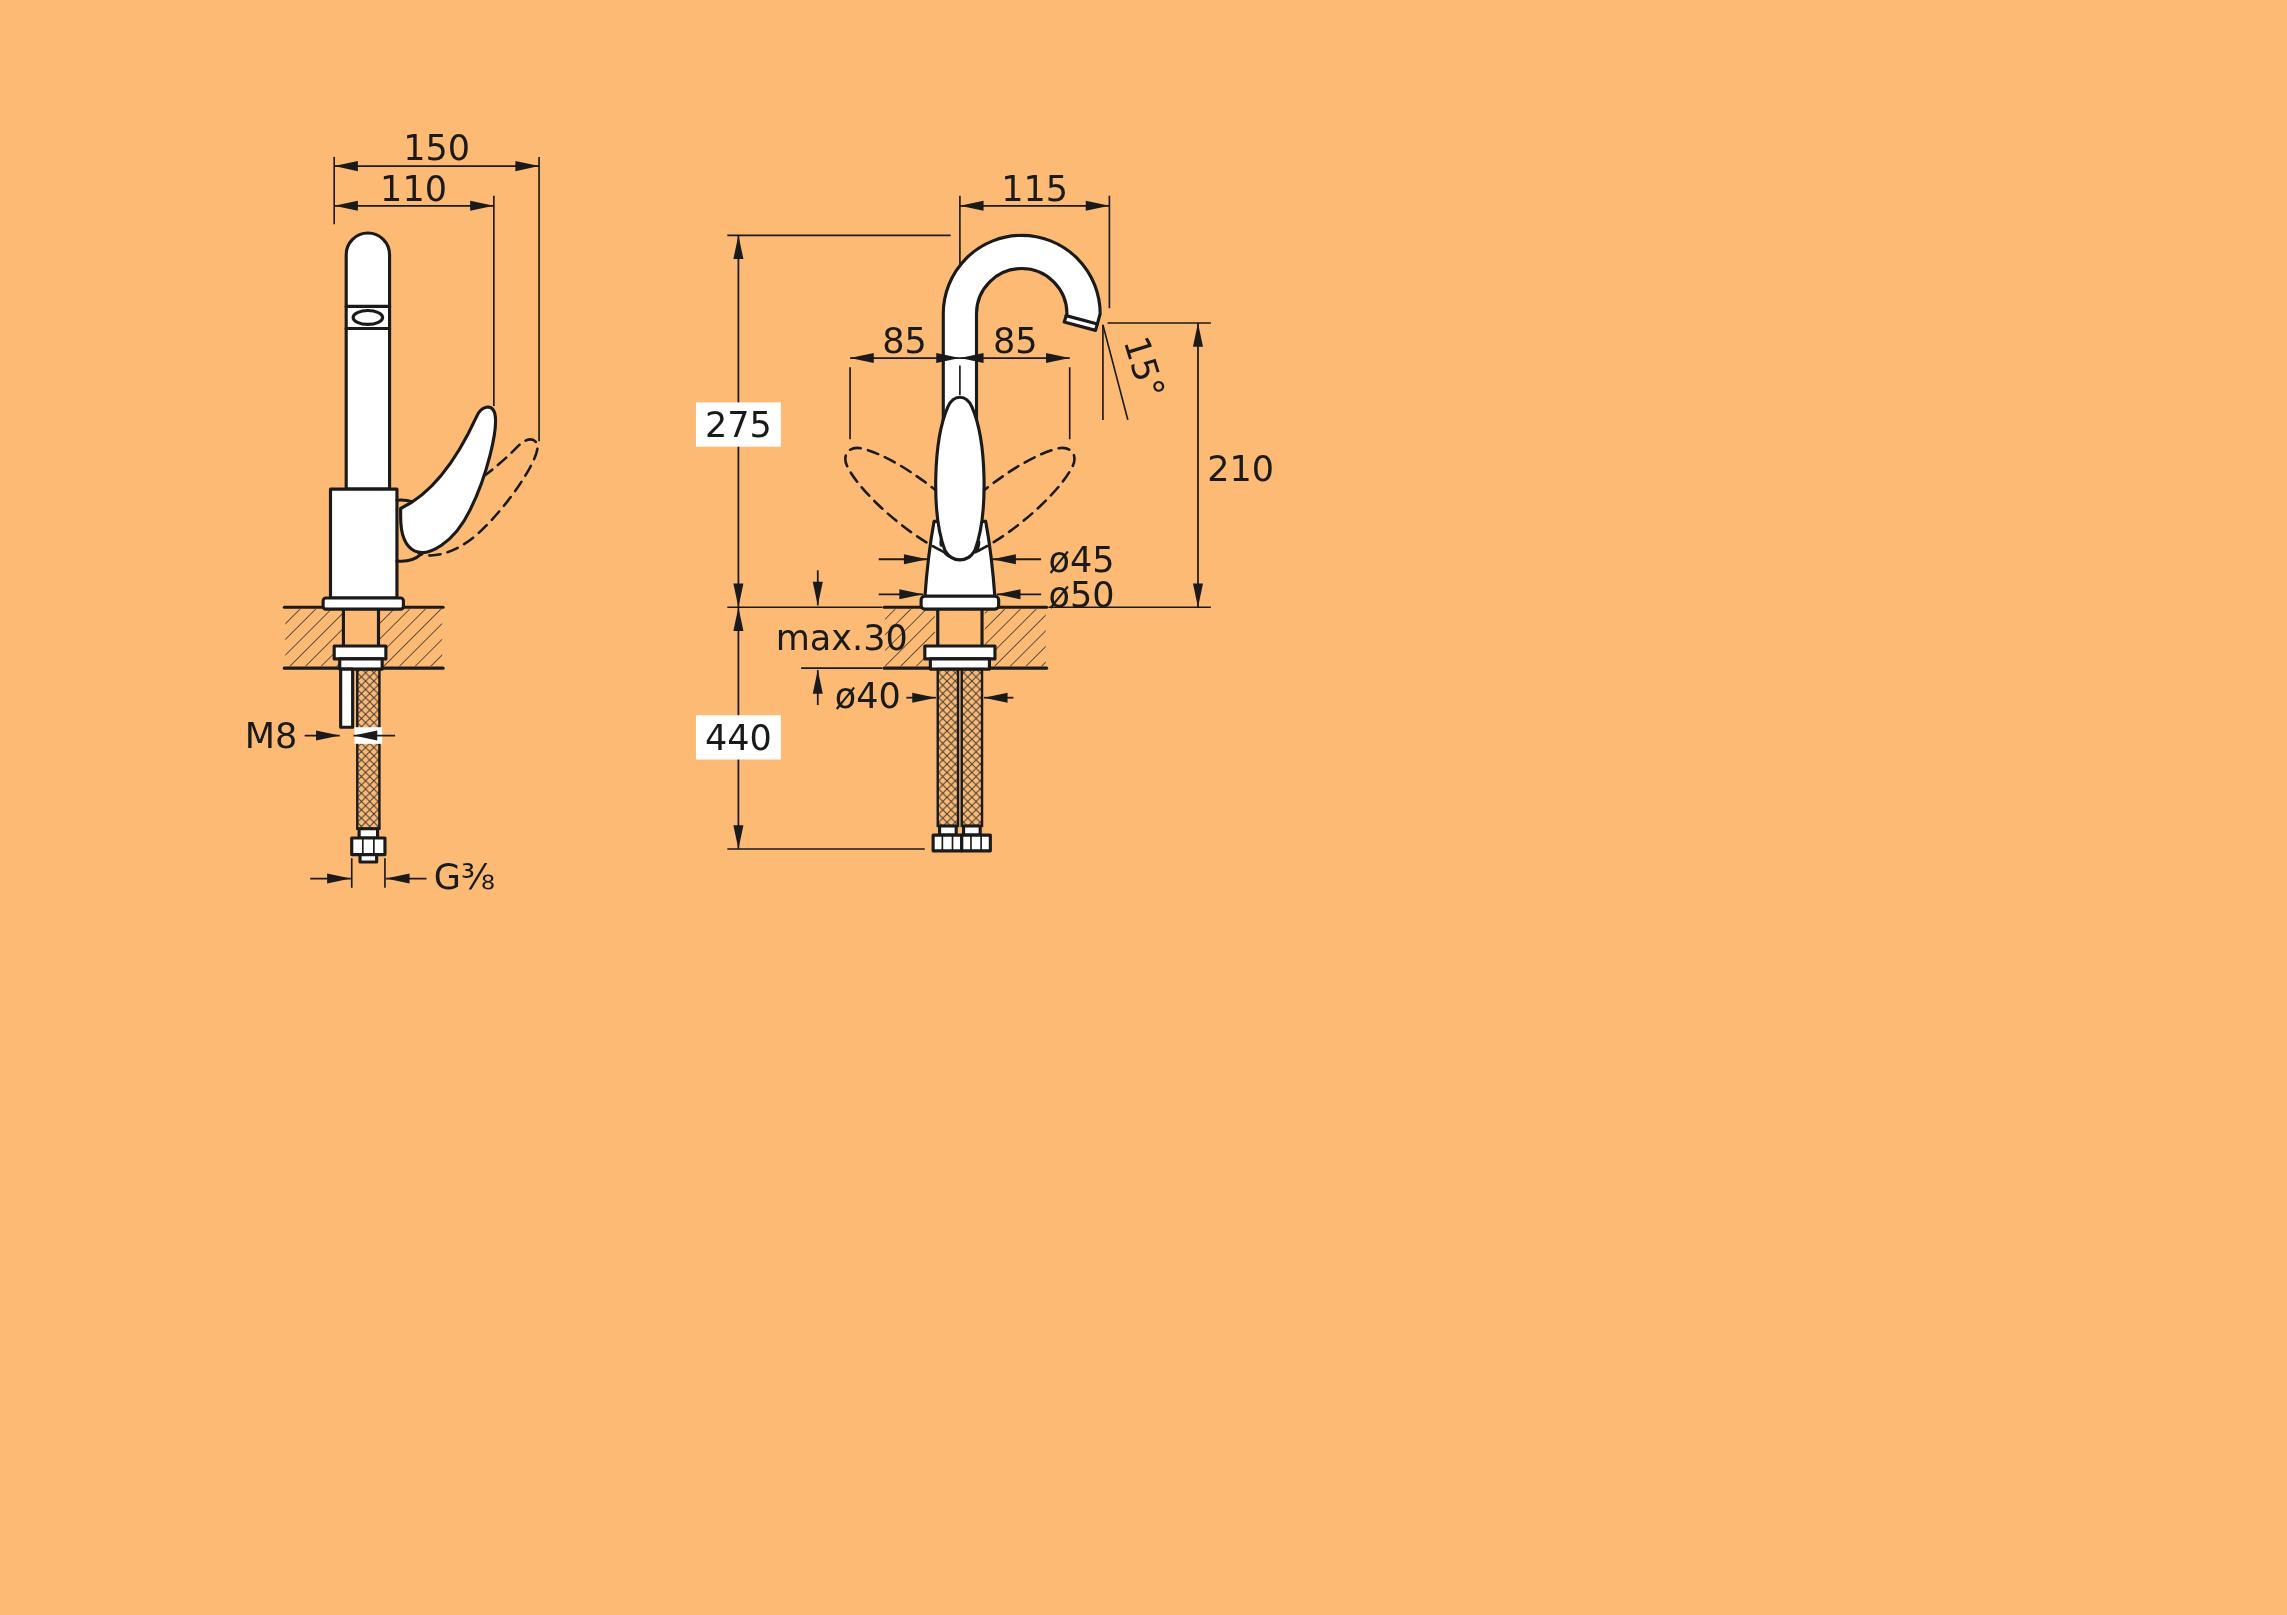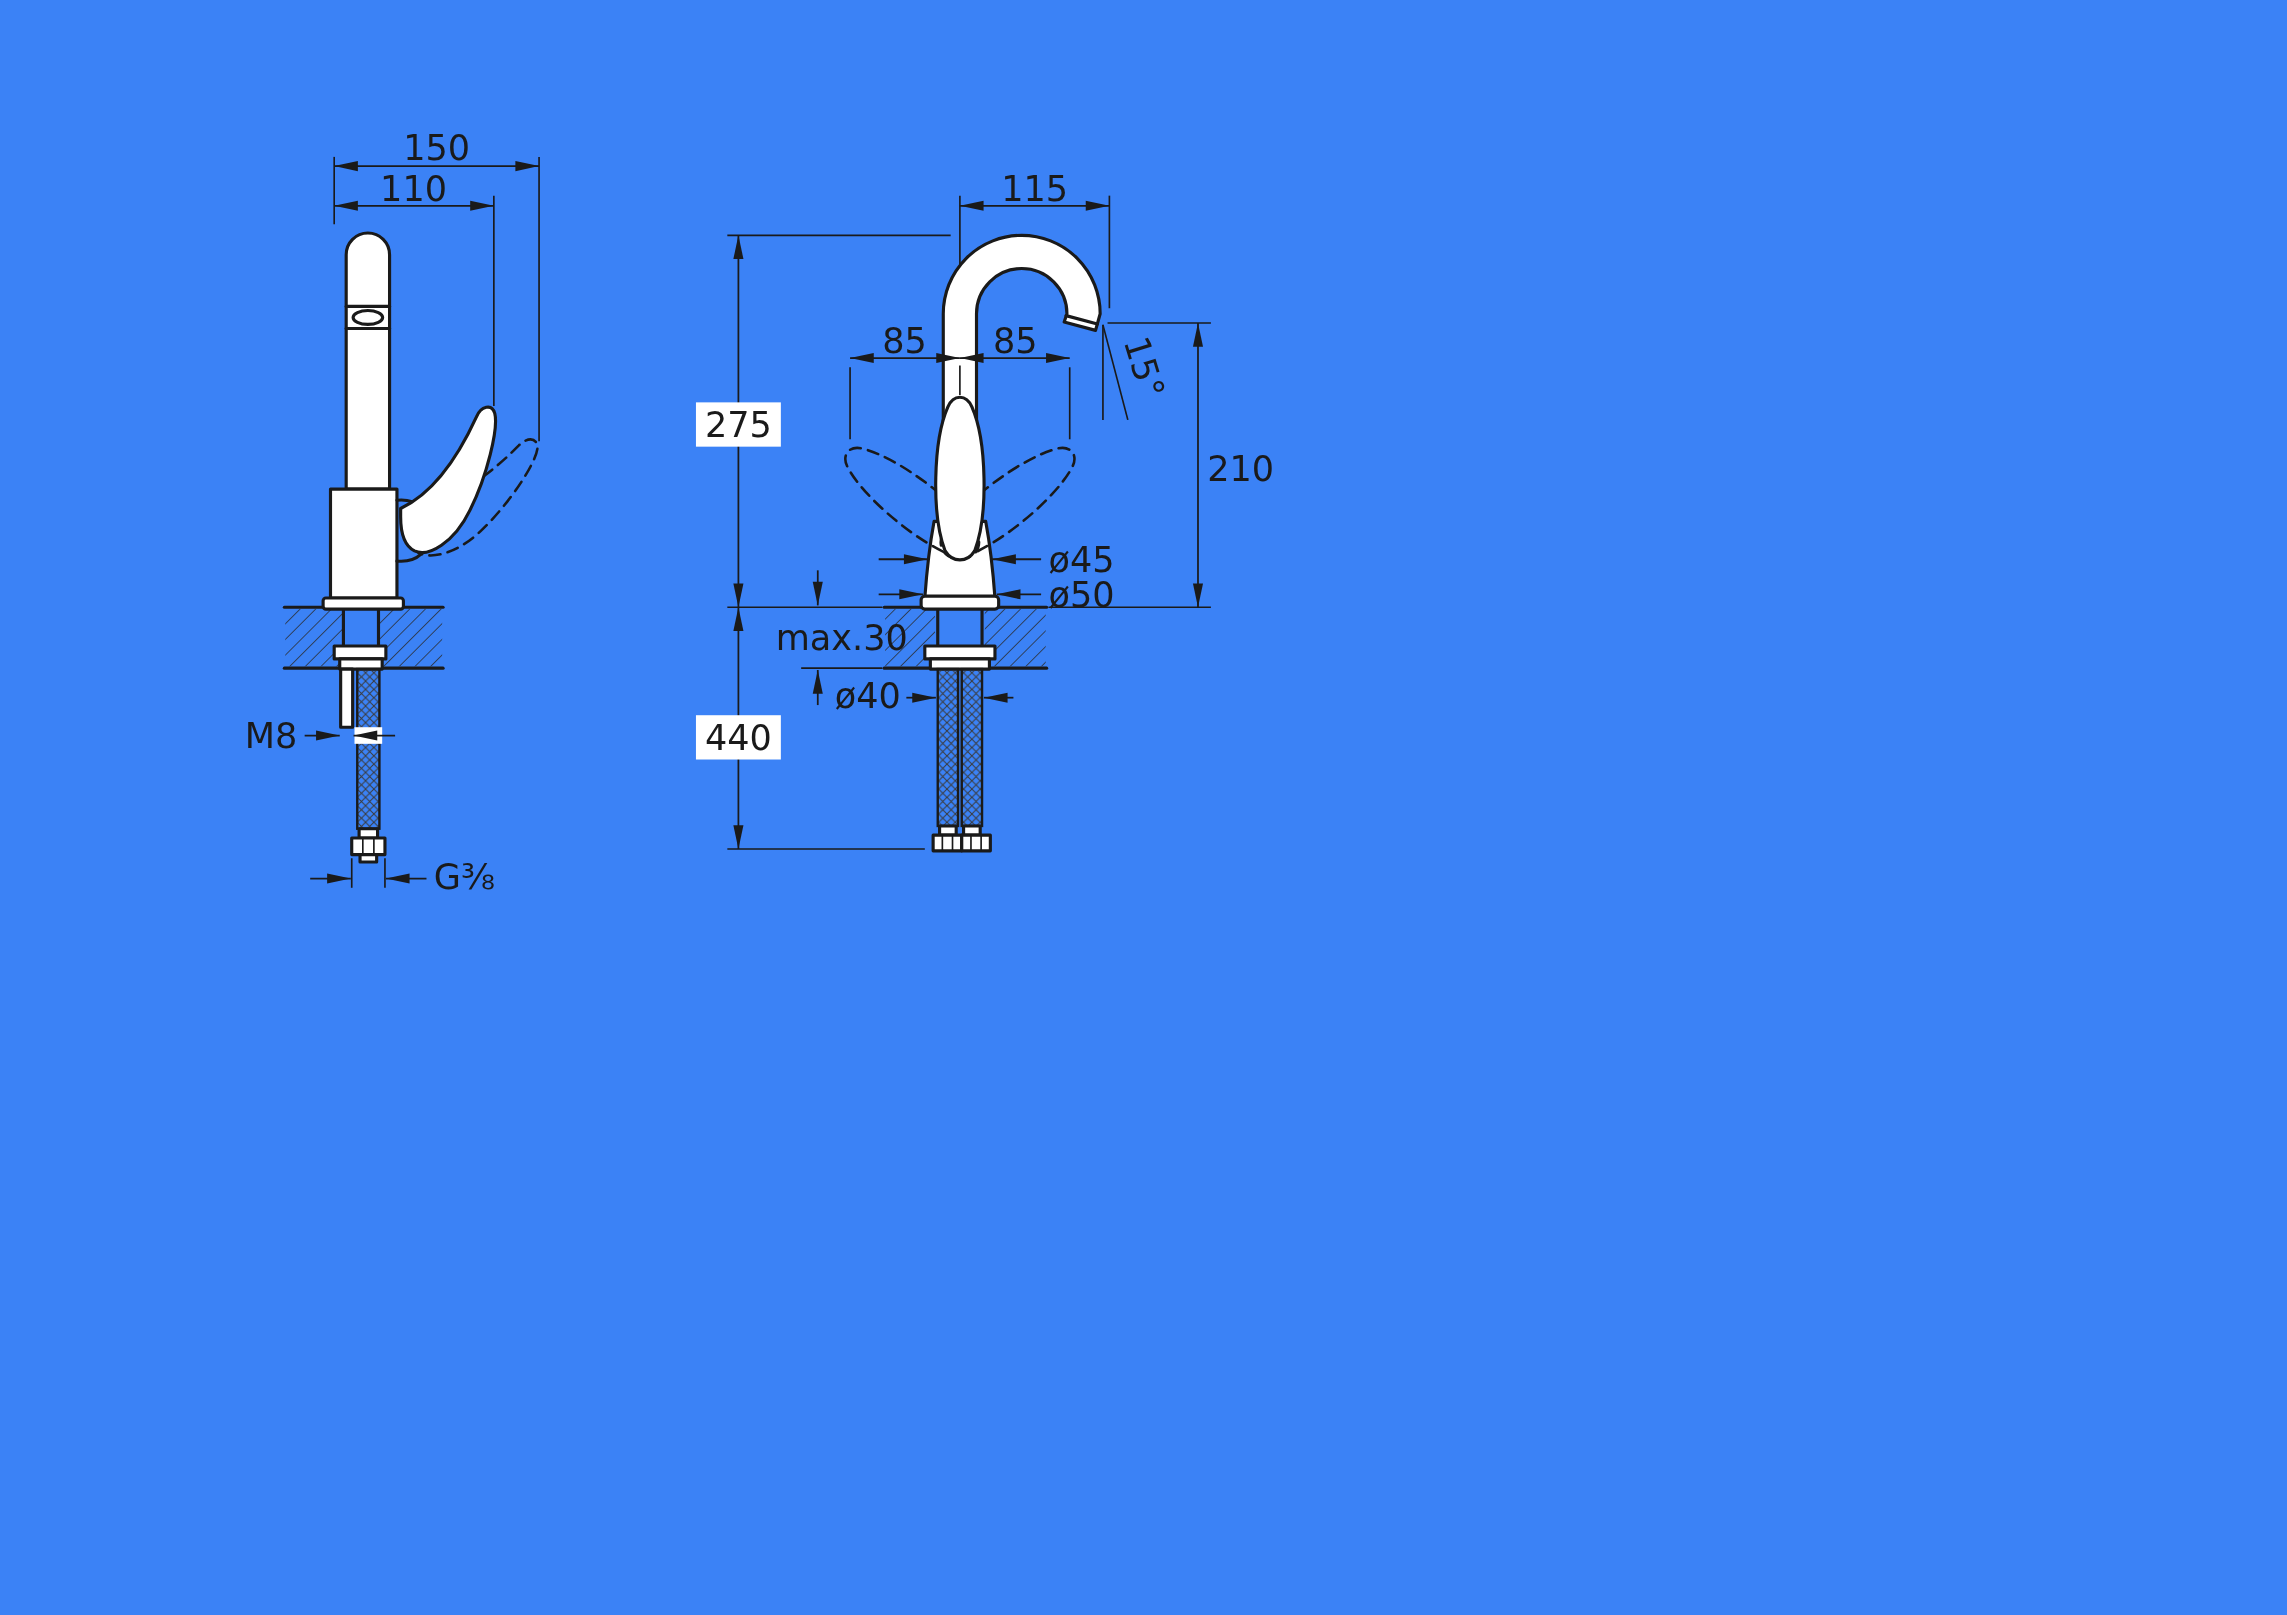--- a/index.html
+++ b/index.html
@@ -1,16 +1,16 @@
 <!DOCTYPE html>
 <html style="font-size:14.8px"><head>
 <meta charset="utf-8">
 <style>
   html,body{margin:0;padding:0;background:#ffffff;}
-  .sheet{position:relative;width:2288px;height:1615px;background:#3b82f6;overflow:hidden;}
+  .sheet{position:relative;width:2288px;height:1615px;background:#fdba74;overflow:hidden;}
   svg{display:block;}
   .obj{fill:none;stroke:#1a1a1a;stroke-width:3.4;stroke-linecap:round;stroke-linejoin:round;}
   .objf{fill:#ffffff;stroke:#1a1a1a;stroke-width:3.4;stroke-linejoin:round;}
   .dash{fill:none;stroke:#1a1a1a;stroke-width:2.8;stroke-dasharray:12 8;stroke-linecap:round;}
   .thin{fill:none;stroke:#1a1a1a;stroke-width:1.8;}
   .dim{fill:none;stroke:#1a1a1a;stroke-width:1.9;}
   .wbg{fill:#ffffff;stroke:none;}
   text{font-family:"DejaVu Sans","Liberation Sans",sans-serif;font-size:38px;fill:#1a1a1a;}
   .tc{text-anchor:middle;dominant-baseline:central;}
   .ts{text-anchor:start;dominant-baseline:central;}

